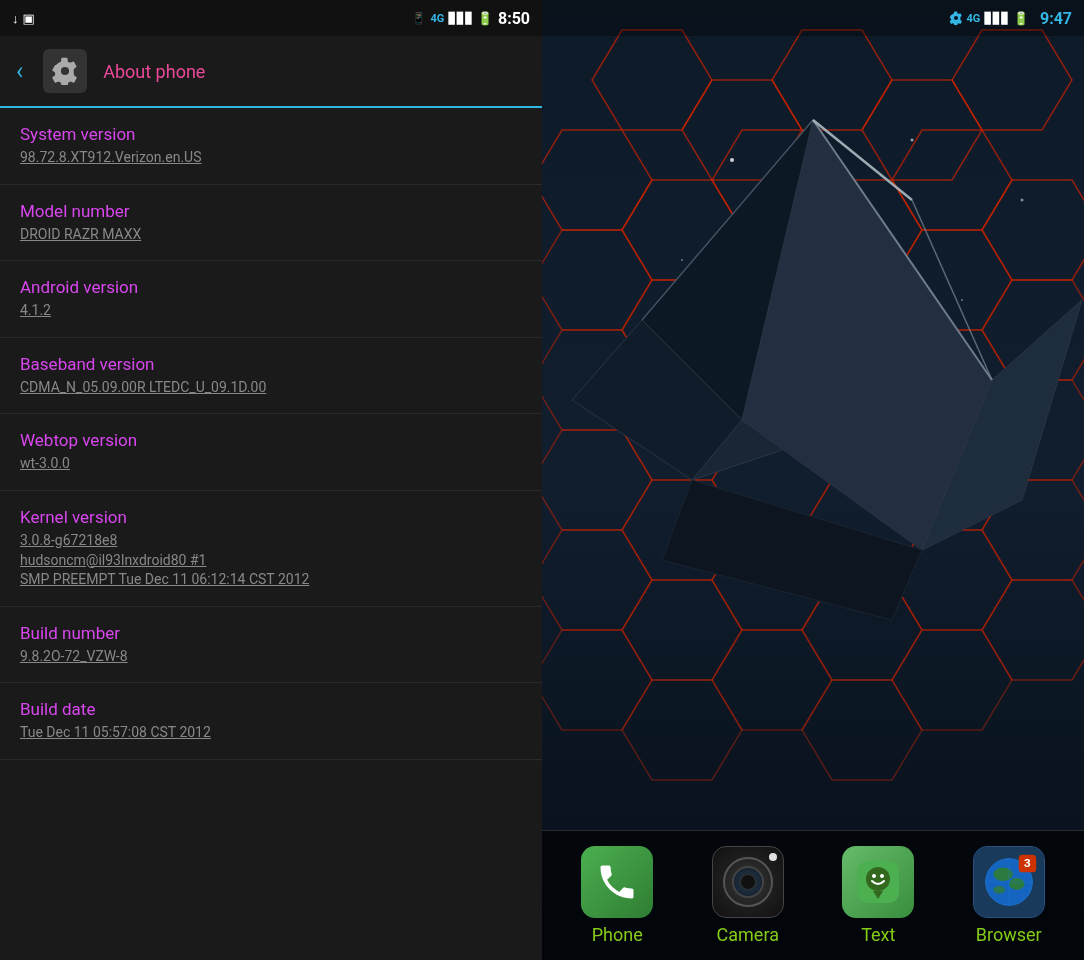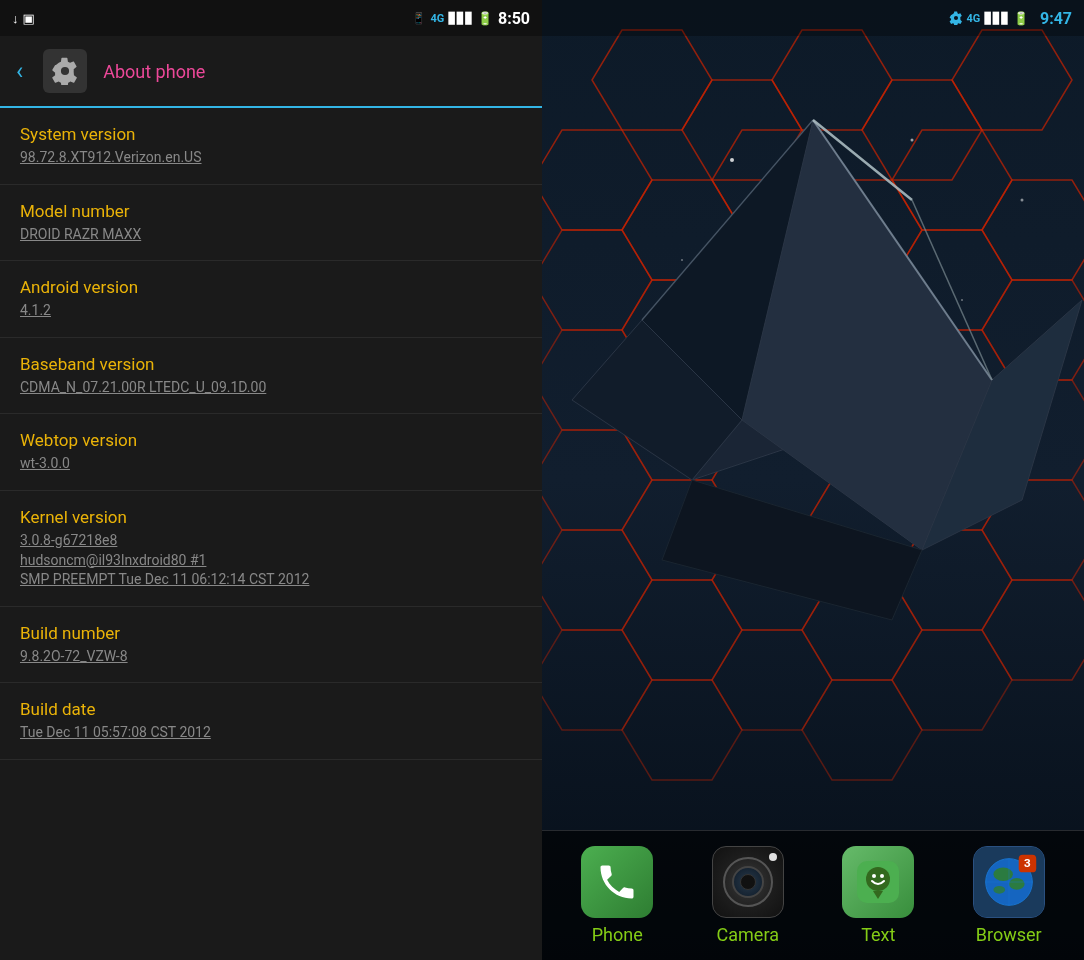--- a/index.html
+++ b/index.html
@@ -91,21 +91,21 @@
     }
 
     .info-list::-webkit-scrollbar { display: none; }
 
     .info-item {
       padding: 16px 20px;
       border-bottom: 1px solid #2a2a2a;
     }
 
     .info-label {
-      color: #eab308;
+      color: #d946ef;
       font-size: 17px;
       font-weight: 400;
       margin-bottom: 4px;
     }
 
     .info-value {
       color: #888;
       font-size: 14px;
       line-height: 1.4;
       text-decoration: underline;
@@ -280,21 +280,21 @@
       <div class="info-value">DROID RAZR MAXX</div>
     </div>
 
     <div class="info-item">
       <div class="info-label">Android version</div>
       <div class="info-value">4.1.2</div>
     </div>
 
     <div class="info-item">
       <div class="info-label">Baseband version</div>
-      <div class="info-value">CDMA_N_07.21.00R LTEDC_U_09.1D.00</div>
+      <div class="info-value">CDMA_N_05.09.00R LTEDC_U_09.1D.00</div>
     </div>
 
     <div class="info-item">
       <div class="info-label">Webtop version</div>
       <div class="info-value">wt-3.0.0</div>
     </div>
 
     <div class="info-item">
       <div class="info-label">Kernel version</div>
       <div class="info-value" style="white-space:pre-line;">3.0.8-g67218e8

